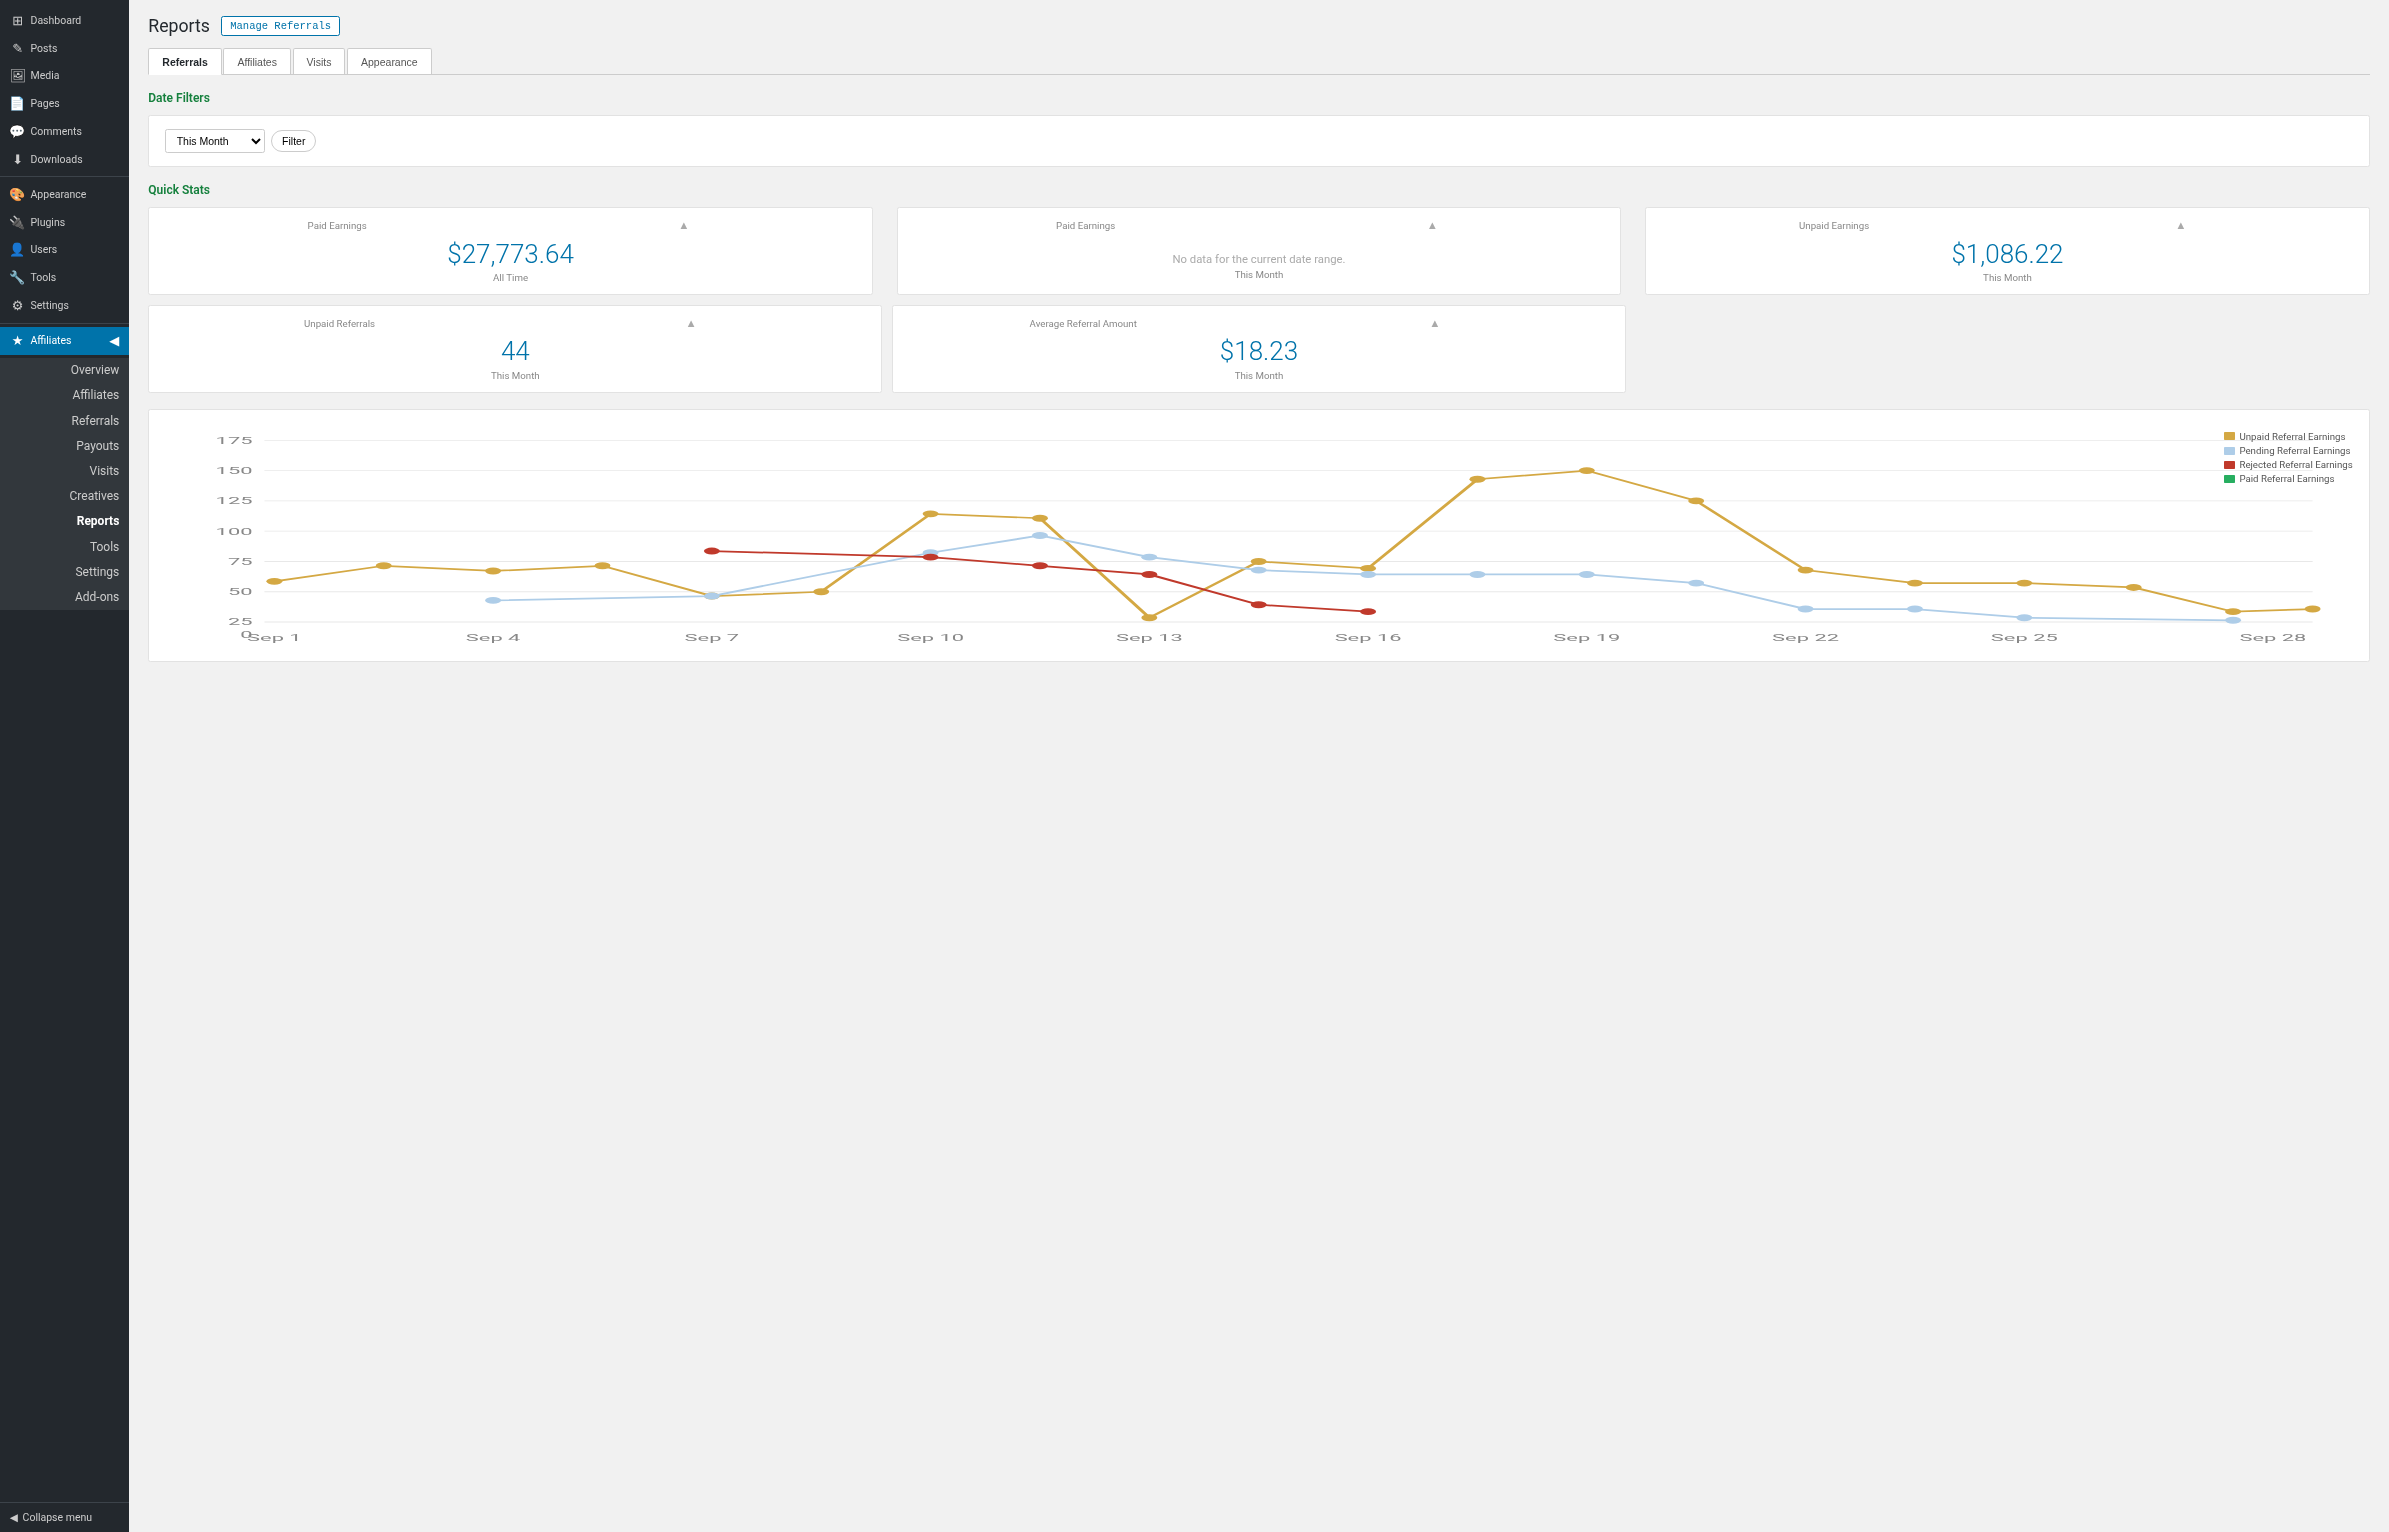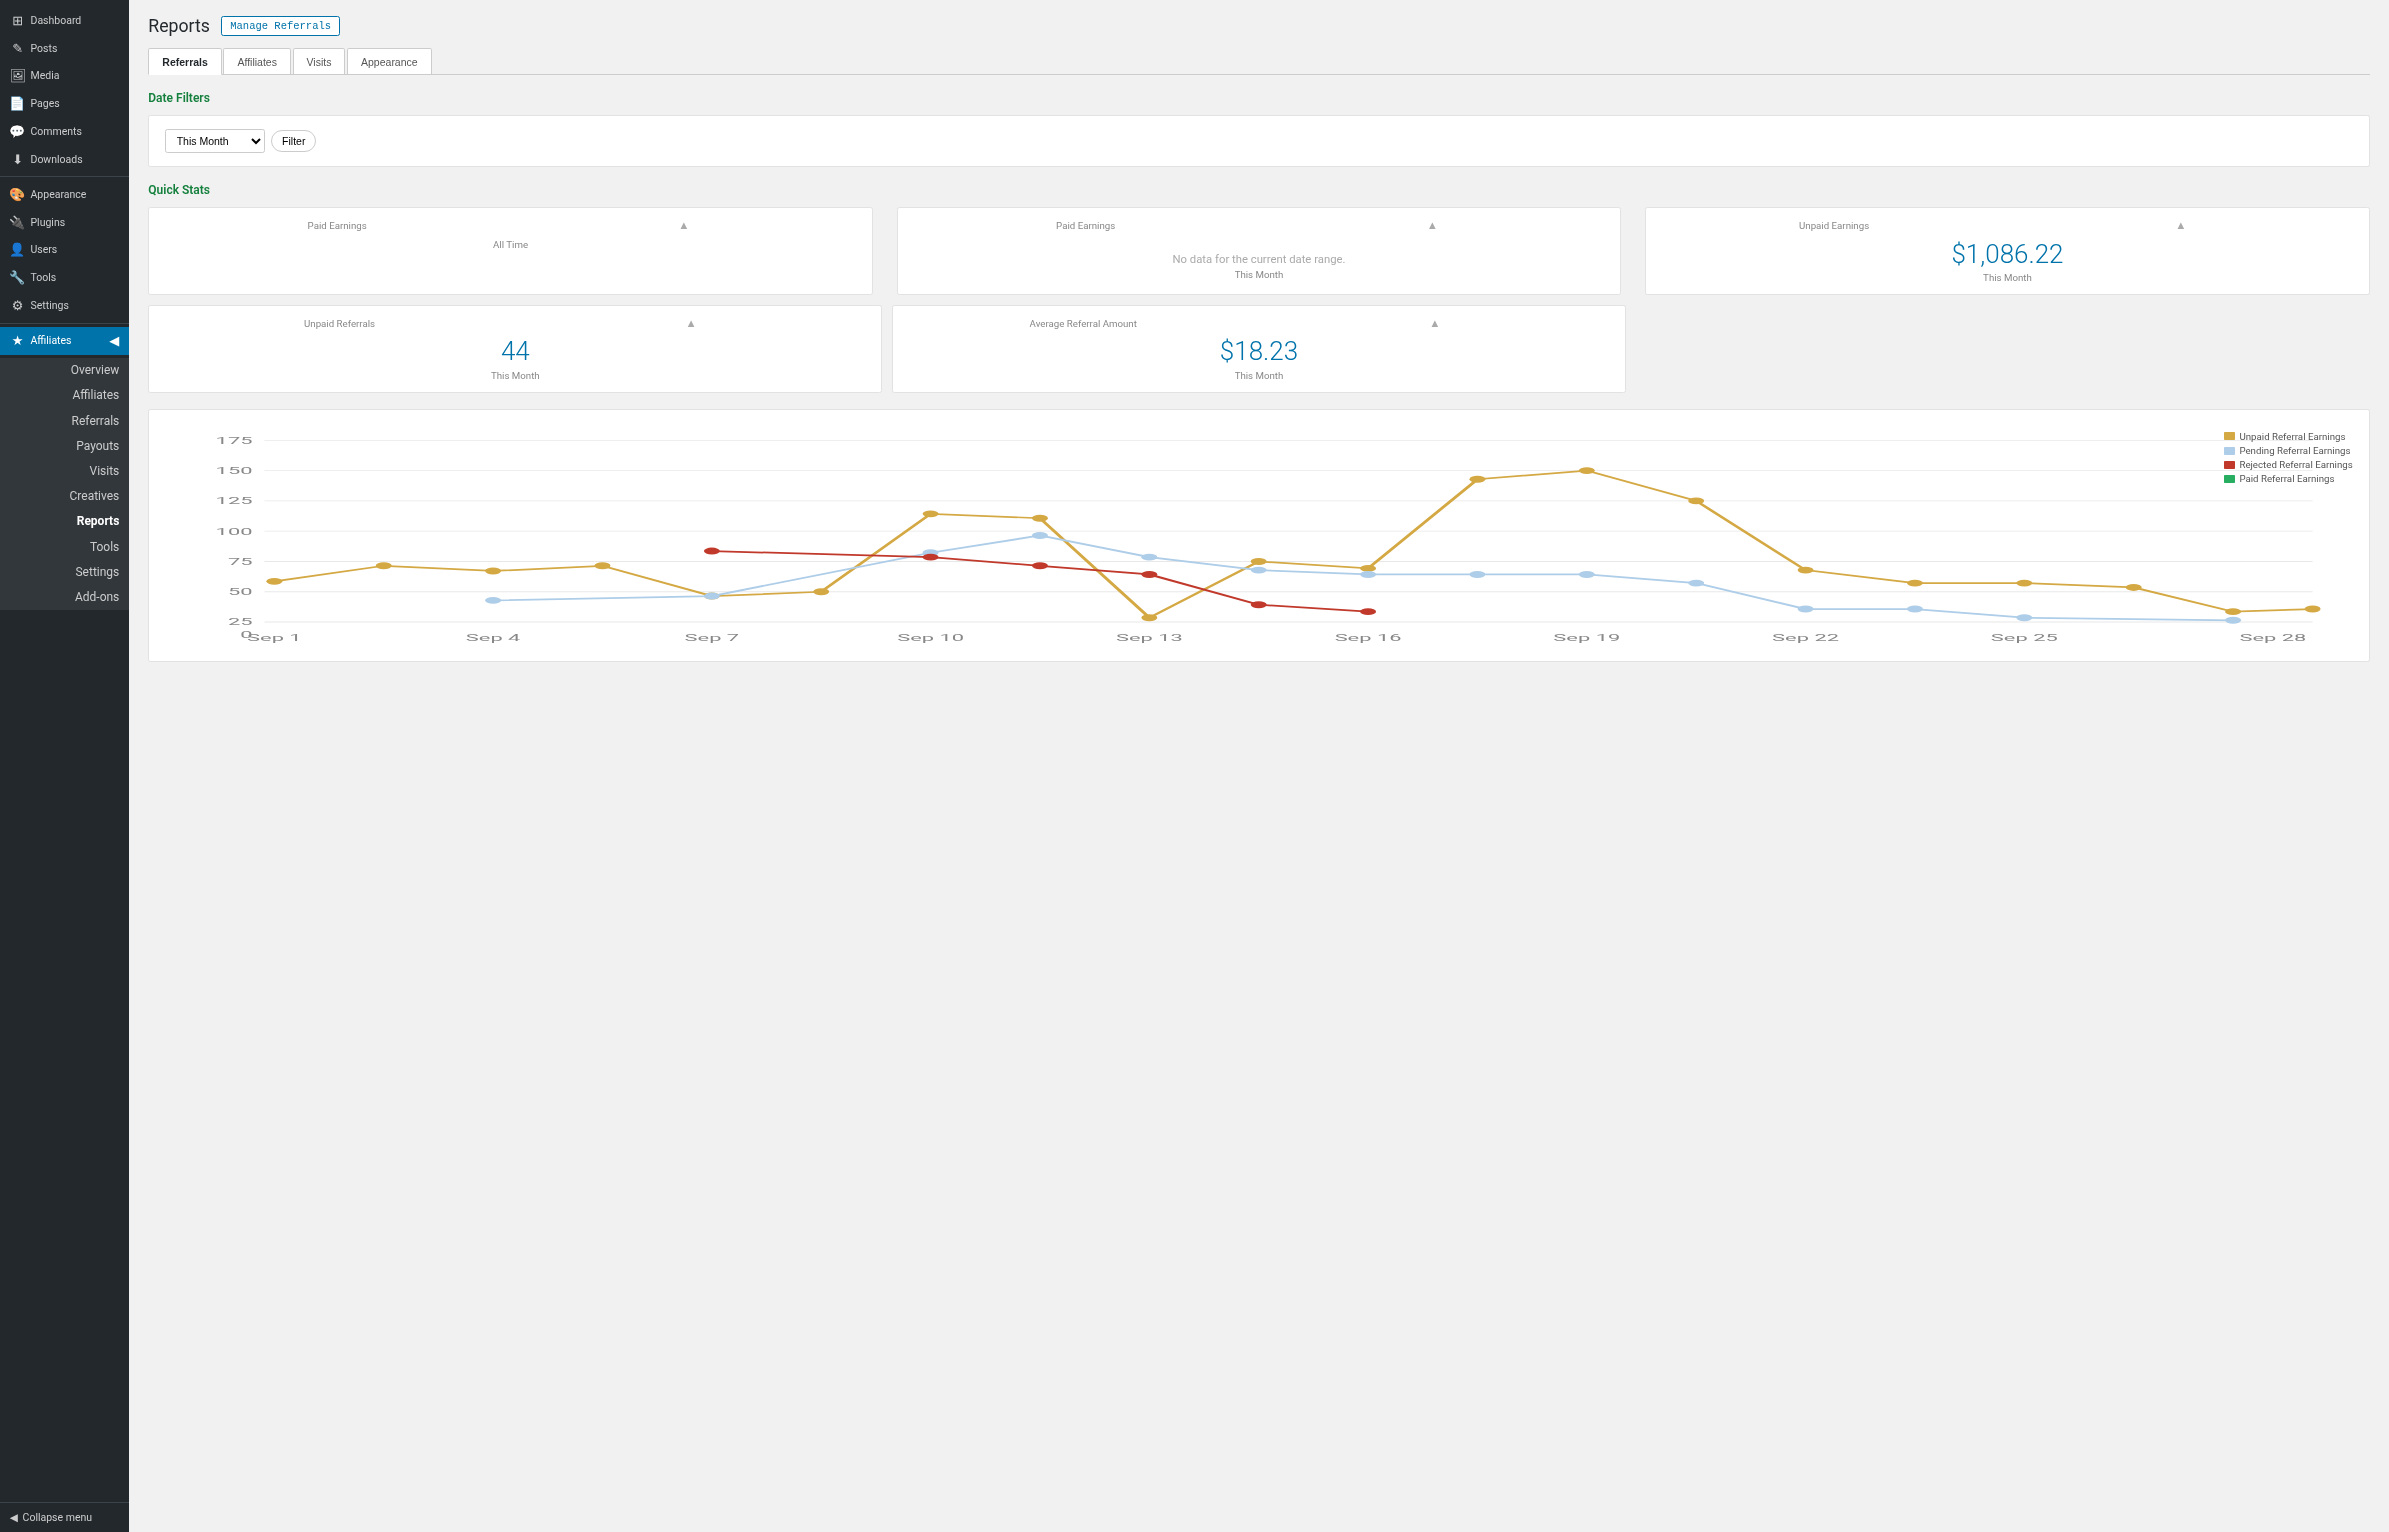--- a/index.html
+++ b/index.html
@@ -317,20 +317,21 @@
 
   <p class="section-title">Quick Stats</p>
 
   <div class="quick-stats-grid">
 
     <div class="stat-card">
       <div class="stat-card-label">
         <span>Paid Earnings</span>
         <span class="stat-up-arrow">▲</span>
       </div>
+      <div class="stat-value">$27,773.64</div>
       <div class="stat-period">All Time</div>
     </div>
 
     <div class="stat-card">
       <div class="stat-card-label">
         <span>Paid Earnings</span>
         <span class="stat-up-arrow">▲</span>
       </div>
       <div class="no-data-text">No data for the current date range.</div>
       <div class="stat-period">This Month</div>

